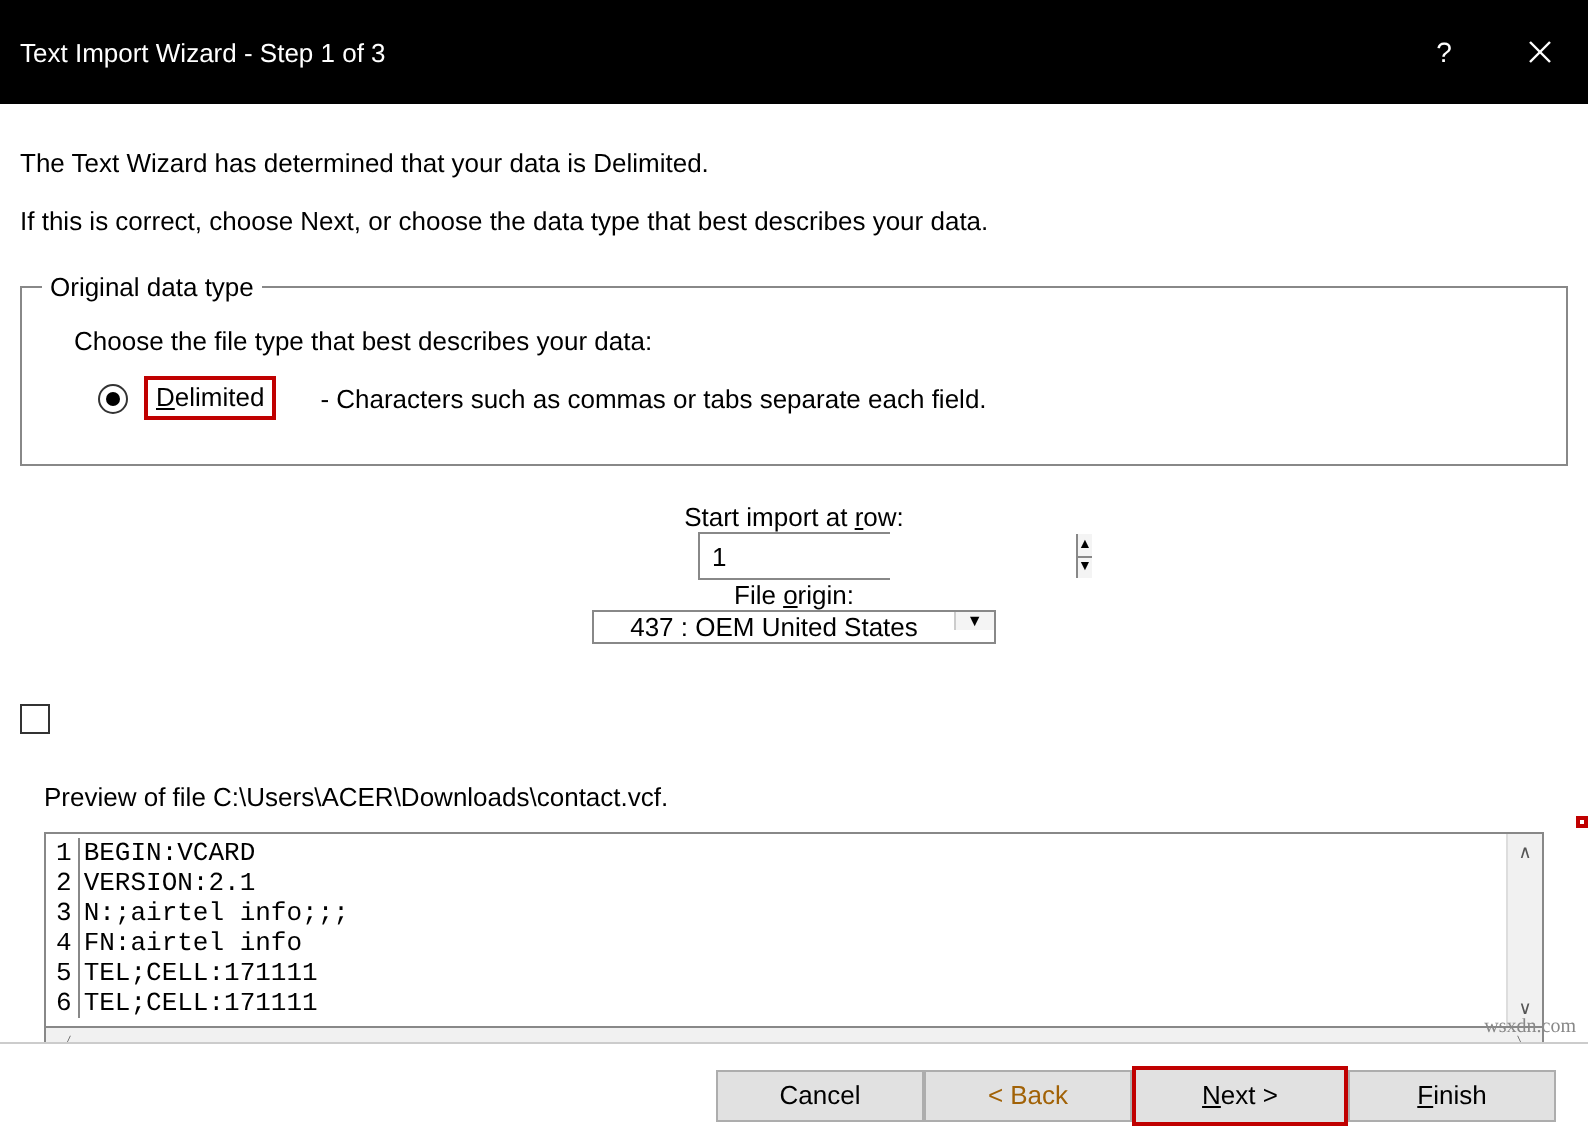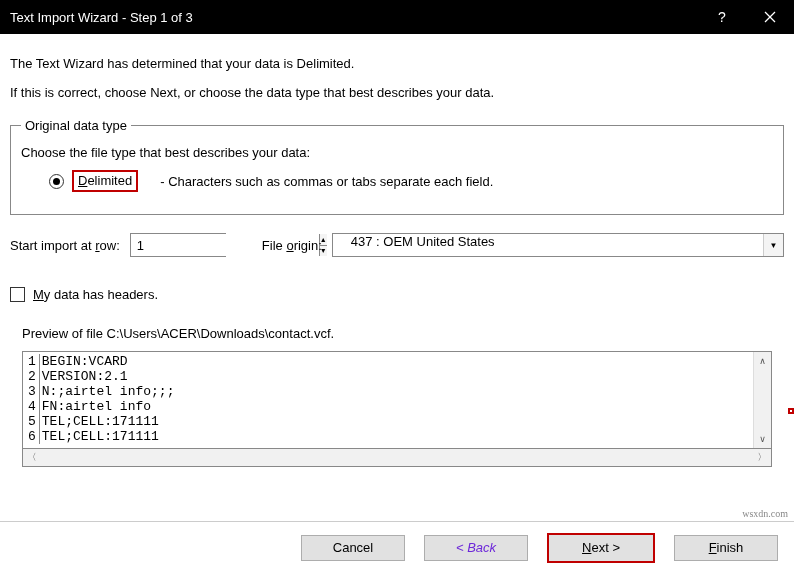--- a/index.html
+++ b/index.html
@@ -9,21 +9,21 @@
     font-size: 13px;
     background: #fff;
     color: #000;
     width: 794px; height: 573px;
     overflow: hidden;
     position: relative;
   }
   .titlebar {
     background: #000;
     color: #fff;
-    height: 34px;
+    height: 52px;
     display: flex;
     align-items: center;
     padding: 0 0 0 10px;
     font-size: 13px;
   }
   .titlebar .spacer { flex: 1; }
   .titlebar .btn {
     width: 48px; height: 34px;
     display: flex; align-items: center; justify-content: center;
     font-size: 14px;
@@ -37,21 +37,21 @@
   fieldset.group {
     border: 1px solid #888;
     border-radius: 0;
     padding: 6px 10px 16px 10px;
     margin: 0 0 18px 0;
   }
   fieldset.group legend {
     padding: 0 4px;
     font-size: 13px;
   }
-  .instruct { margin: 6px 0 10px 0; }
+  .instruct { margin: 6px 0 10px 16px; }
   .radio-row {
     display: flex;
     align-items: center;
     margin: 4px 0 6px 28px;
     gap: 4px;
   }
   .radio {
     width: 15px; height: 15px;
     border: 1px solid #333;
     border-radius: 50%;
@@ -70,22 +70,22 @@
   .radio-label .ul { text-decoration: underline; }
   .highlight-box {
     border: 2.5px solid #c00000;
     padding: 1px 4px 2px 4px;
     display: inline-block;
   }
   .radio-desc { margin-left: 18px; }
   .row-controls {
     display: flex;
     align-items: center;
-    gap: 10px;
     margin: 0 0 30px 0;
+    flex-direction: column;
   }
   .row-controls label .ul { text-decoration: underline; }
   .spin {
     display: flex;
     width: 96px; height: 24px;
     border: 1px solid #888;
   }
   .spin input {
     flex: 1; border: none; padding: 2px 6px;
     font-family: inherit; font-size: 13px;
@@ -176,31 +176,31 @@
   .hscroll .track { flex: 1; }
   .footer {
     position: absolute;
     bottom: 0; left: 0; right: 0;
     height: 52px;
     border-top: 1px solid #ccc;
     display: flex;
     align-items: center;
     justify-content: flex-end;
     padding: 0 16px;
-    gap: 19px;
+    gap: 0;
     background: #fff;
   }
   .btn-std {
     width: 104px; height: 26px;
     background: #e1e1e1;
     border: 1px solid #adadad;
     display: flex; align-items: center; justify-content: center;
     font-size: 13px;
   }
-  .btn-std.disabled { color: #6d28d9; font-style: italic; }
+  .btn-std.disabled { color: #a16207; }
   .btn-std.highlight { border: 2.5px solid #c00000; width: 108px; height: 30px; }
   .ul { text-decoration: underline; }
   .watermark {
     position: absolute;
     bottom: 54px; right: 6px;
     font-size: 10px; color: #888;
     font-family: Liberation Serif, serif;
   }
   .red-dot {
     position: absolute;
@@ -256,21 +256,20 @@
     <div style="width:16px"></div>
     <label><span>File </span><span class="ul">o</span><span>rigin:</span></label>
     <div class="origin-select">
       <span>437 : OEM United States</span>
       <div class="dd">▼</div>
     </div>
   </div>
 
   <div class="checkbox-row">
     <span class="checkbox"></span>
-    <span><span class="ul">M</span><span>y data has headers.</span></span>
   </div>
 
   <div class="preview-label">Preview of file C:\Users\ACER\Downloads\contact.vcf.</div>
   <div class="preview-box">
     <div class="preview-content">
       <div class="pline">
           <span class="pnum">1</span>
           <span class="ptxt">BEGIN:VCARD</span>
         </div>
       <div class="pline">

